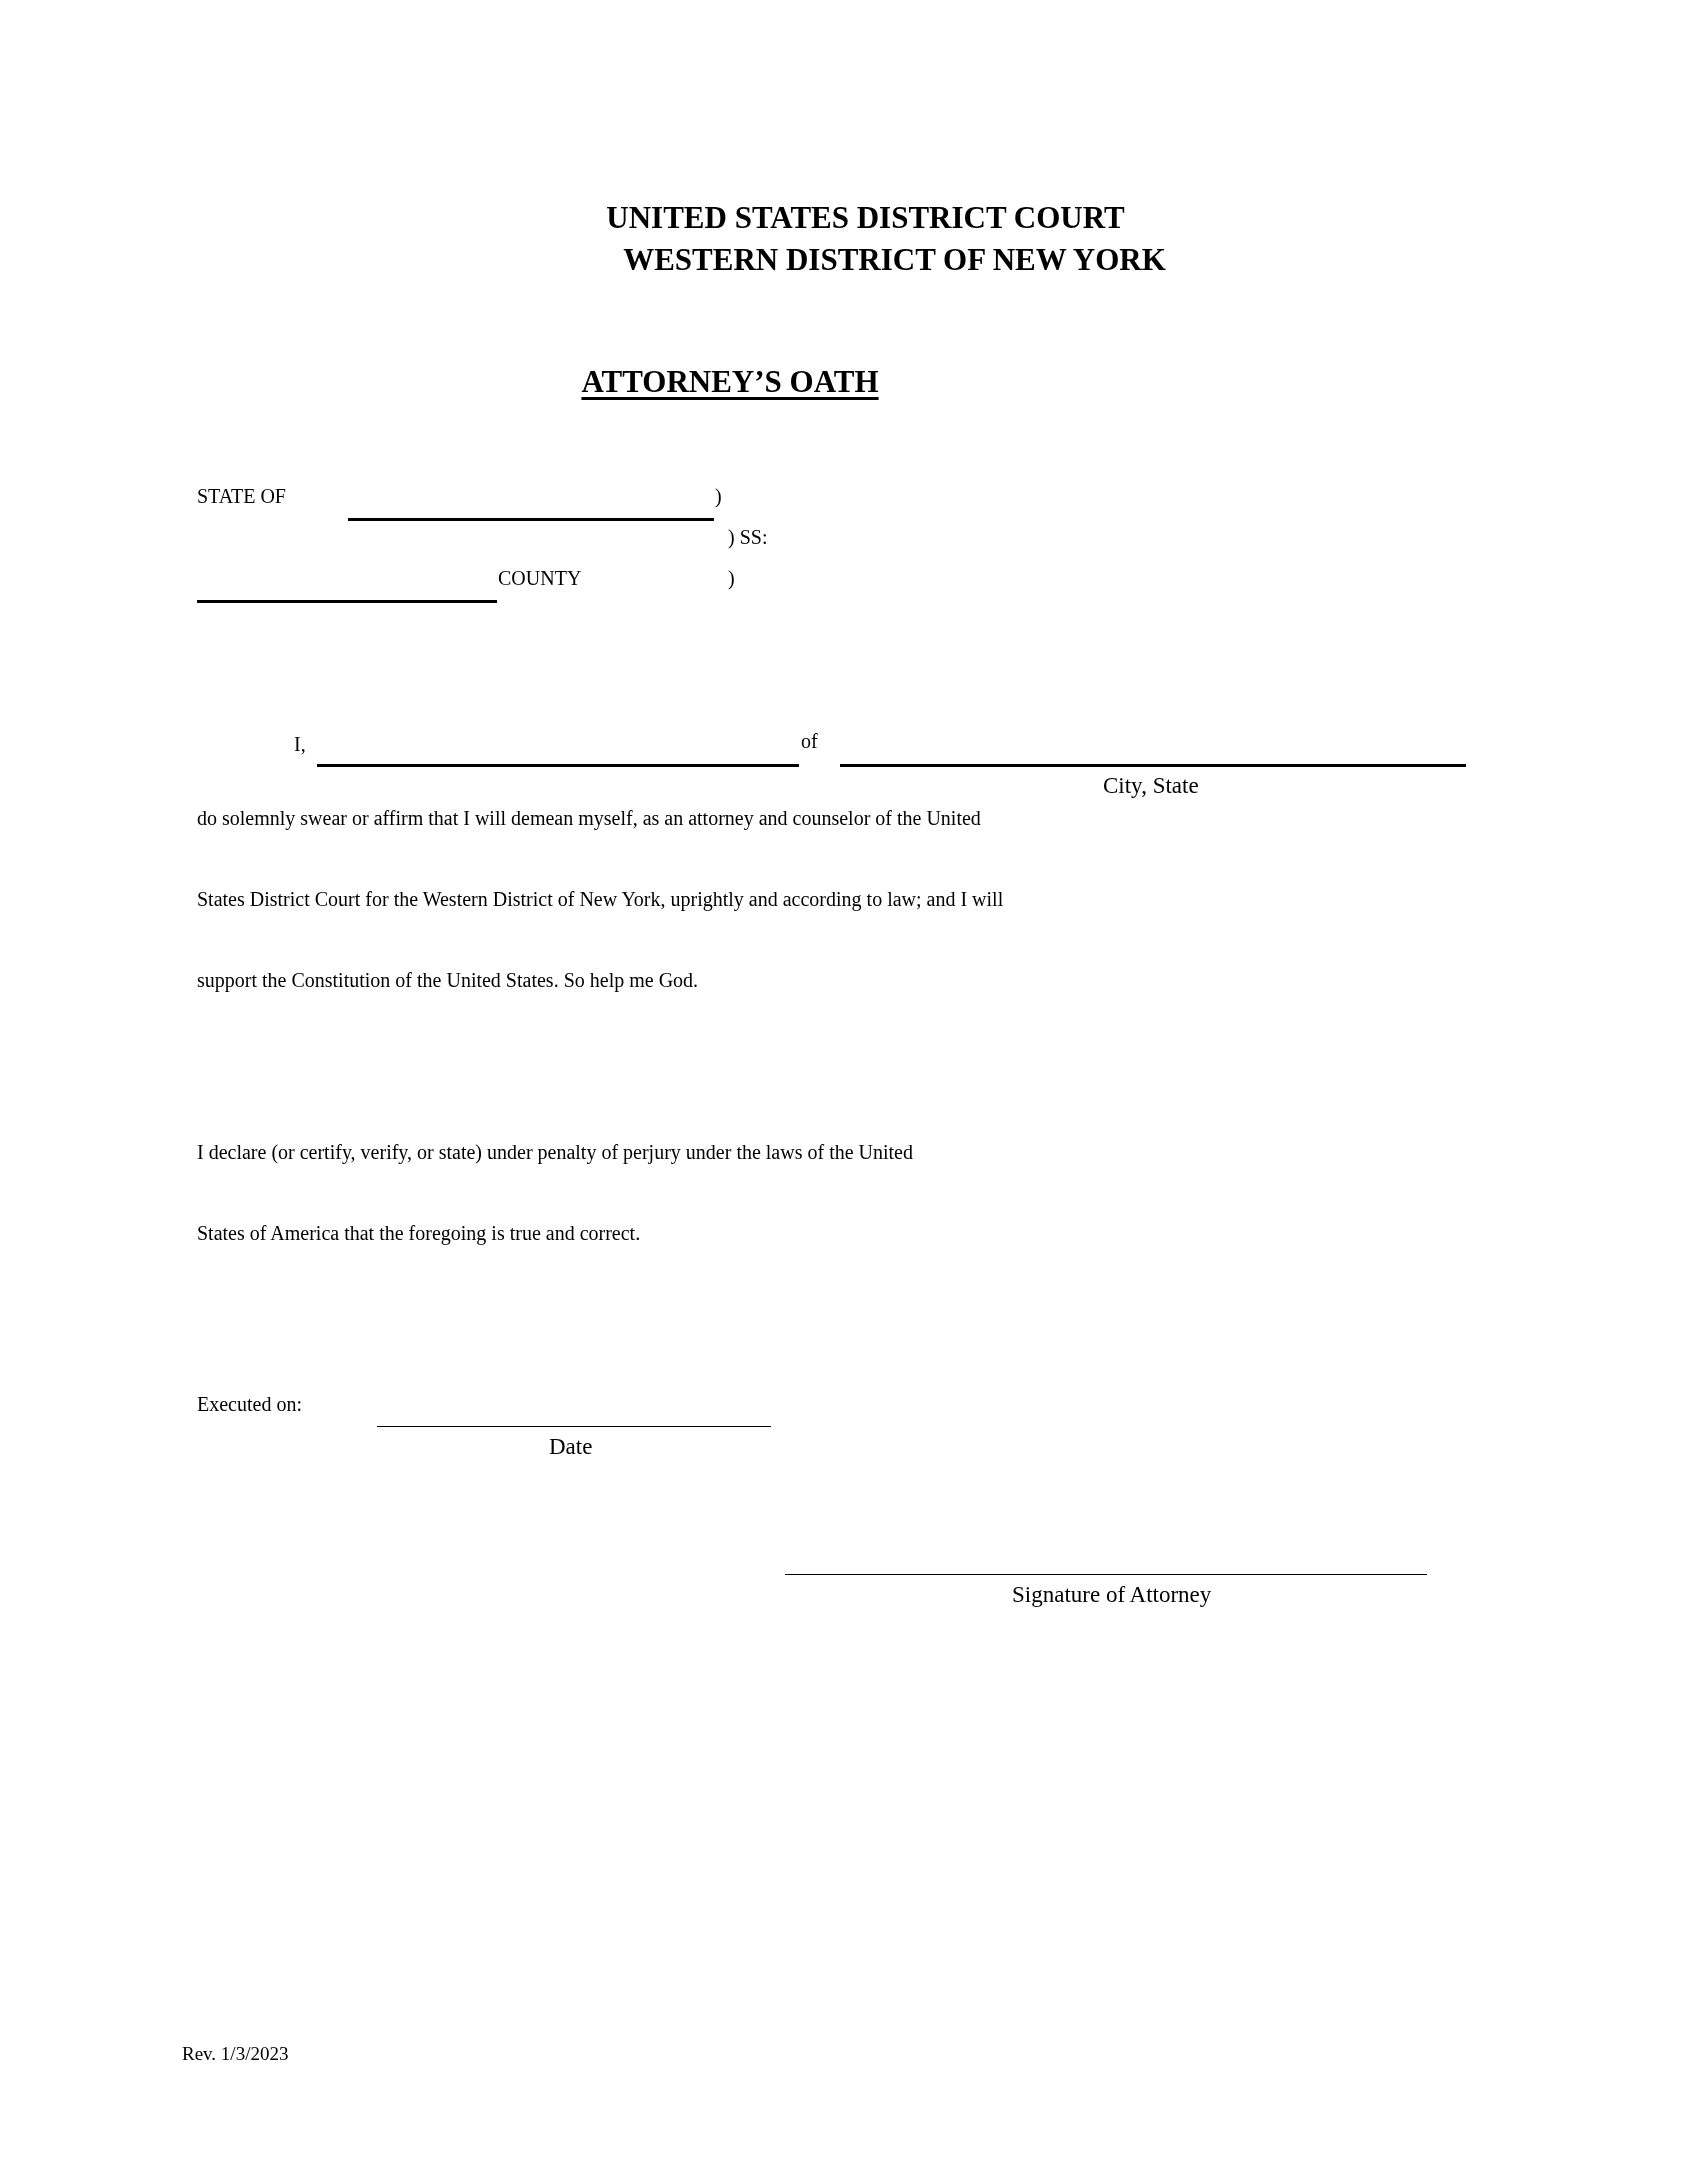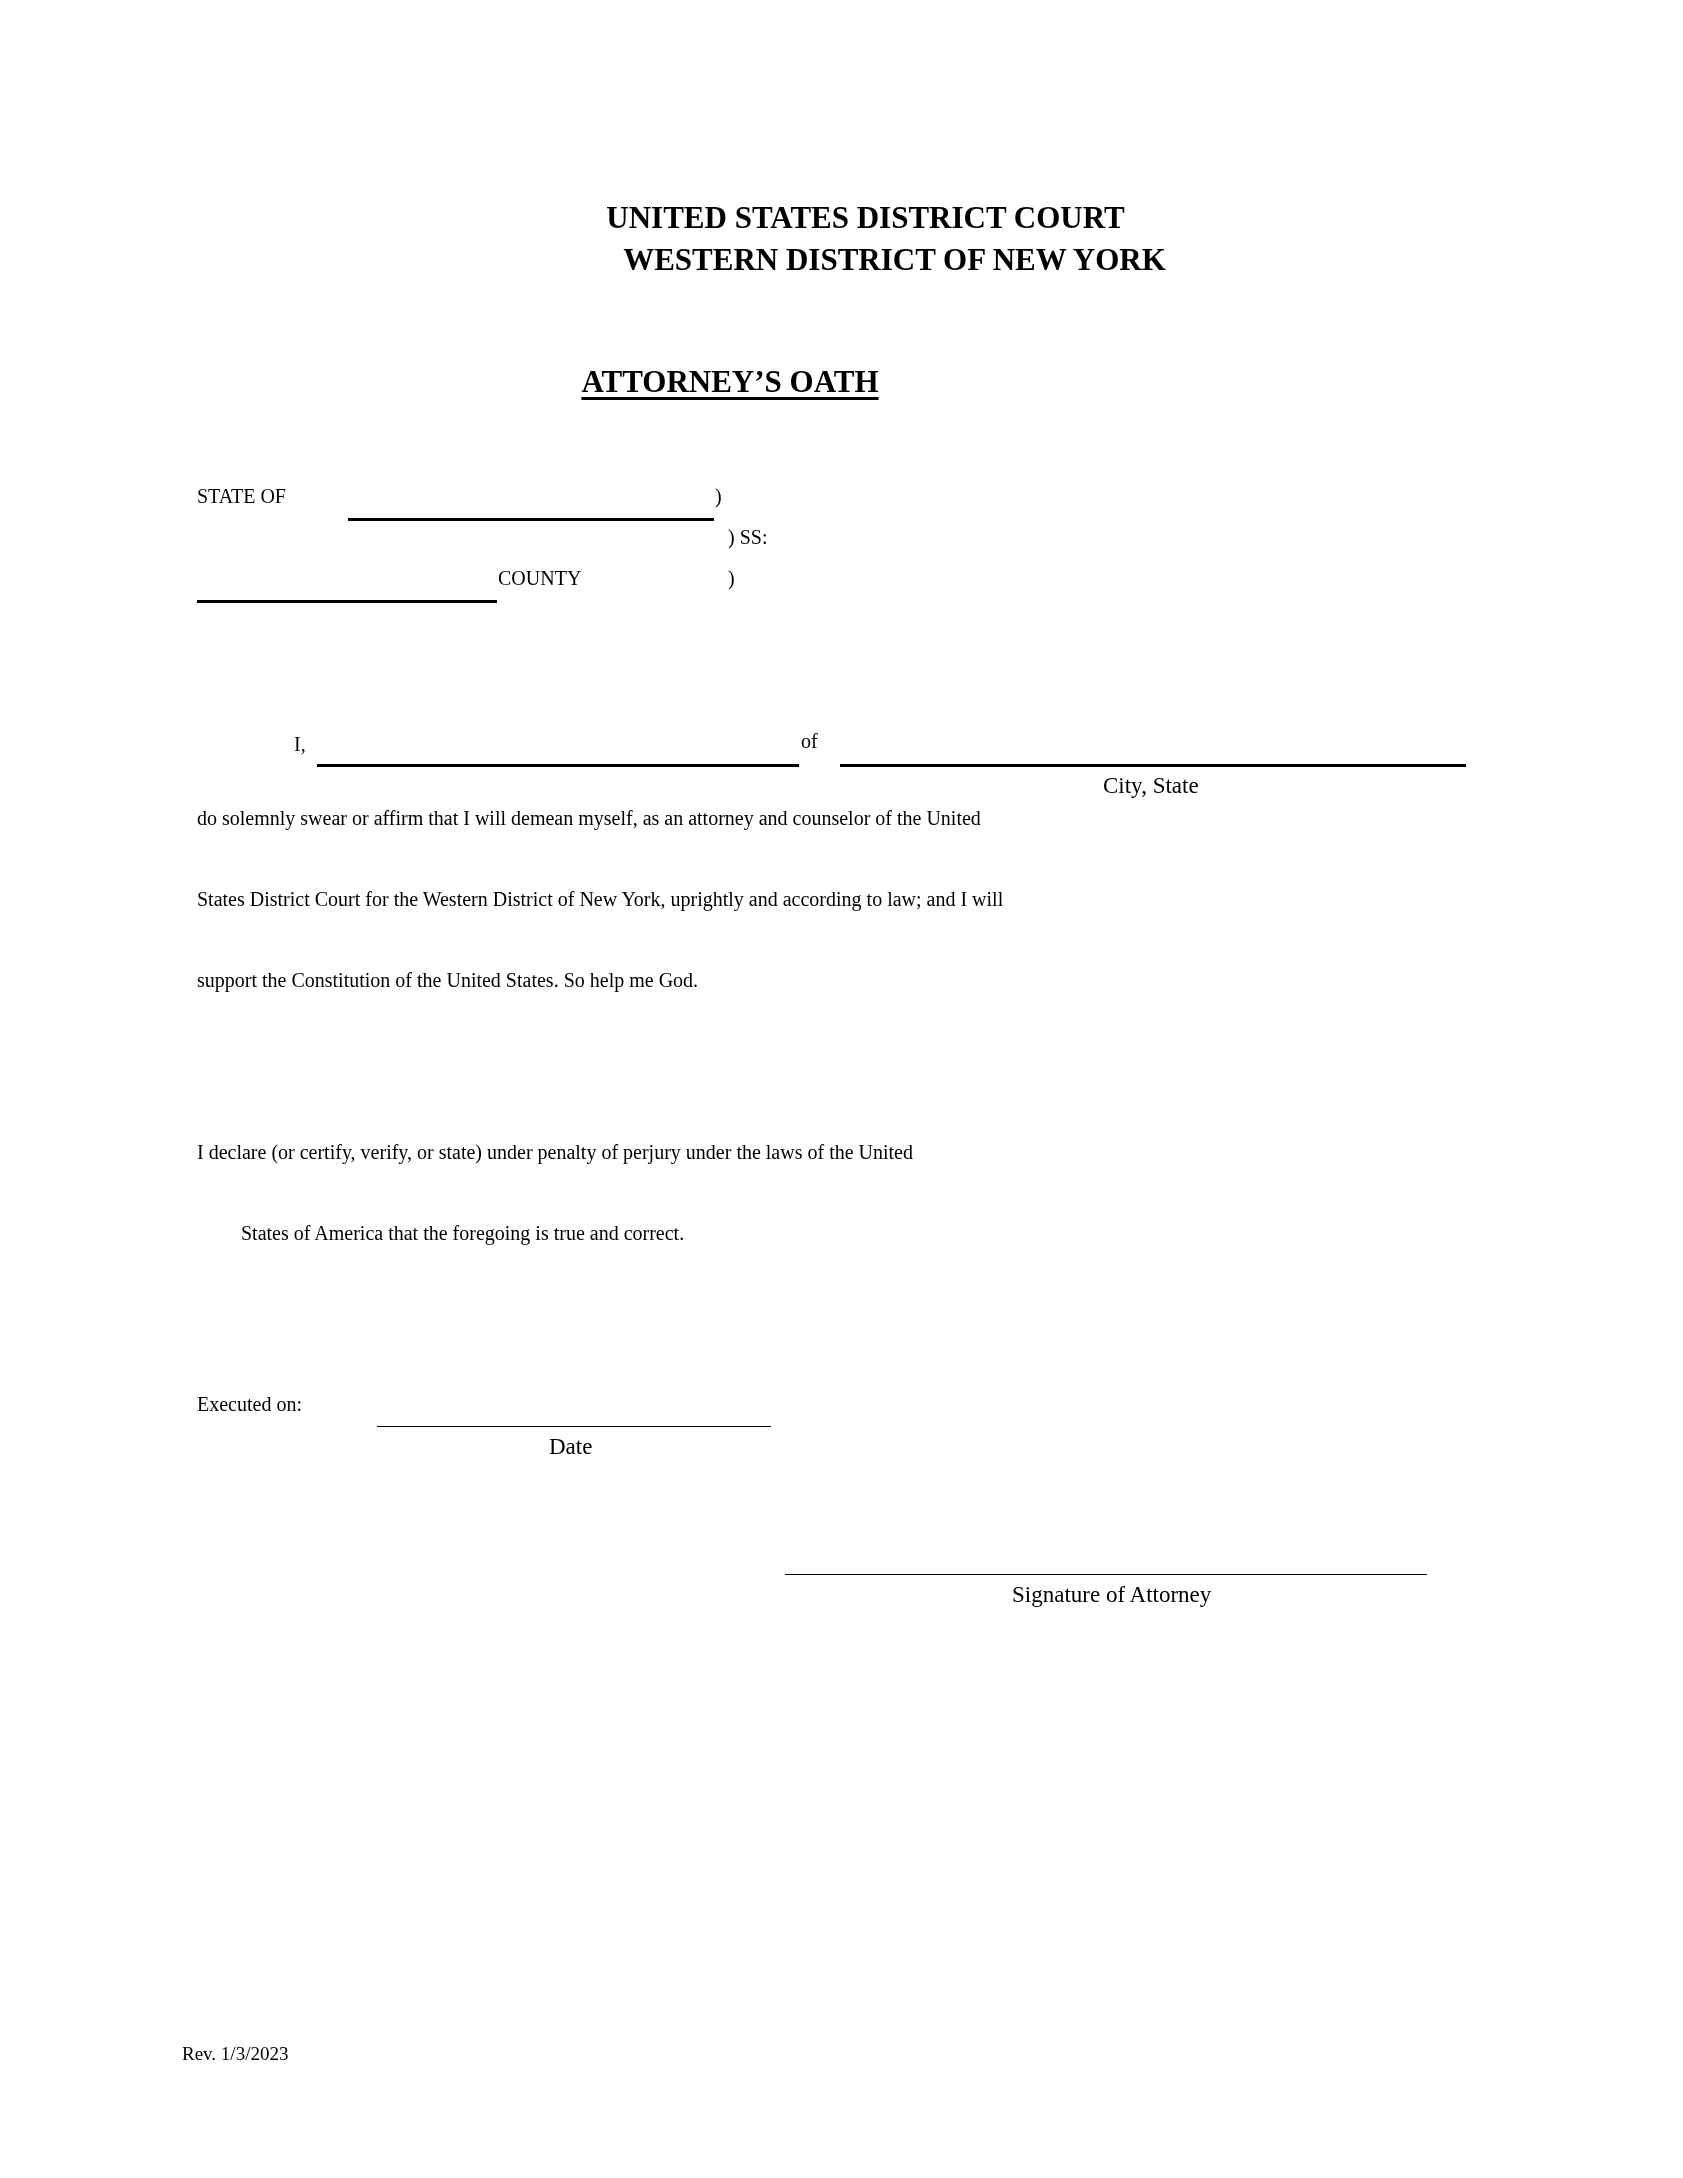--- a/index.html
+++ b/index.html
@@ -34,21 +34,21 @@
   <div class="line" style="left:317px; top:764px; width:482px;"></div>
   <div class="abs t" style="left:801px; top:730px;font-family:Liberation Serif, serif;">of</div>
   <div class="line" style="left:840px; top:764px; width:626px;"></div>
   <div class="abs sm" style="left:1103px; top:773px;">City, State</div>
 
   <div class="abs t" style="left:197px; top:807px;">do solemnly swear or affirm that I will demean myself, as an attorney and counselor of the United</div>
   <div class="abs t" style="left:197px; top:888px;">States District Court for the Western District of New York, uprightly and according to law; and I will</div>
   <div class="abs t" style="left:197px; top:969px;">support the Constitution of the United States. So help me God.</div>
 
   <div class="abs t" style="left:197px; top:1141px;">I declare (or certify, verify, or state) under penalty of perjury under the laws of the United</div>
-  <div class="abs t" style="left:197px; top:1222px;margin-left:44px;">States of America that the foregoing is true and correct.</div>
+  <div class="abs t" style="left:197px; top:1222px;">States of America that the foregoing is true and correct.</div>
 
   <div class="abs t" style="left:197px; top:1393px;">Executed on:</div>
   <div class="line thin" style="left:377px; top:1426px; width:394px;"></div>
   <div class="abs sm" style="left:549px; top:1434px;">Date</div>
 
   <div class="line thin" style="left:785px; top:1574px; width:642px;"></div>
   <div class="abs sm" style="left:1012px; top:1582px;">Signature of Attorney</div>
 
   <div class="abs" style="left:182px; top:2043px; font-size:19px;">Rev. 1/3/2023</div>
 </div>

